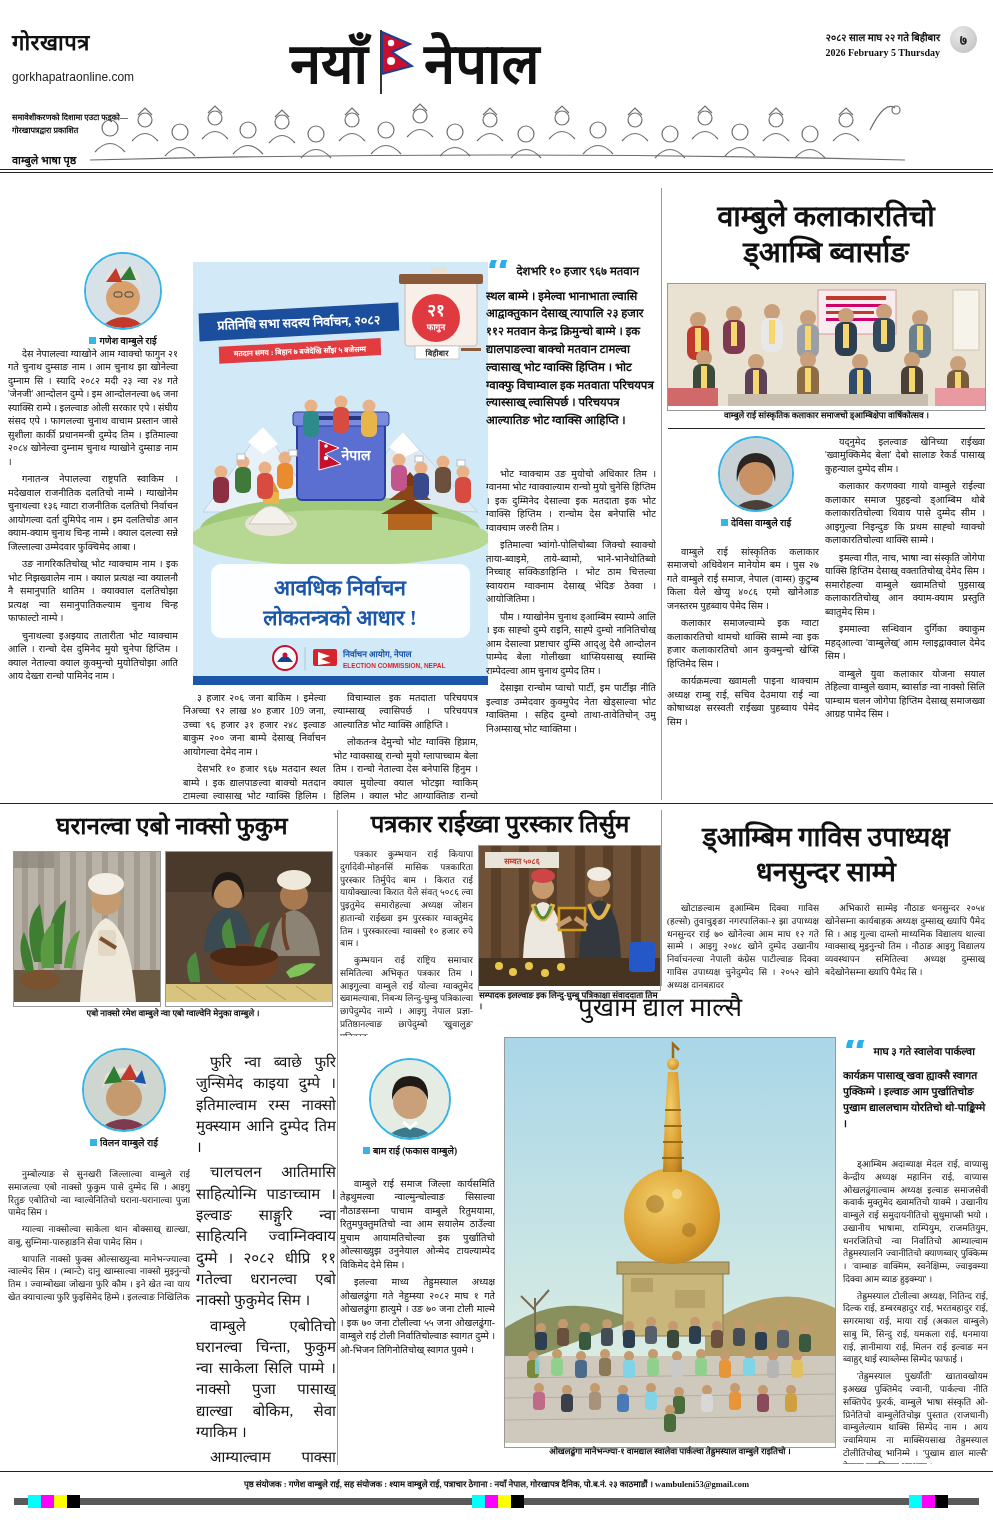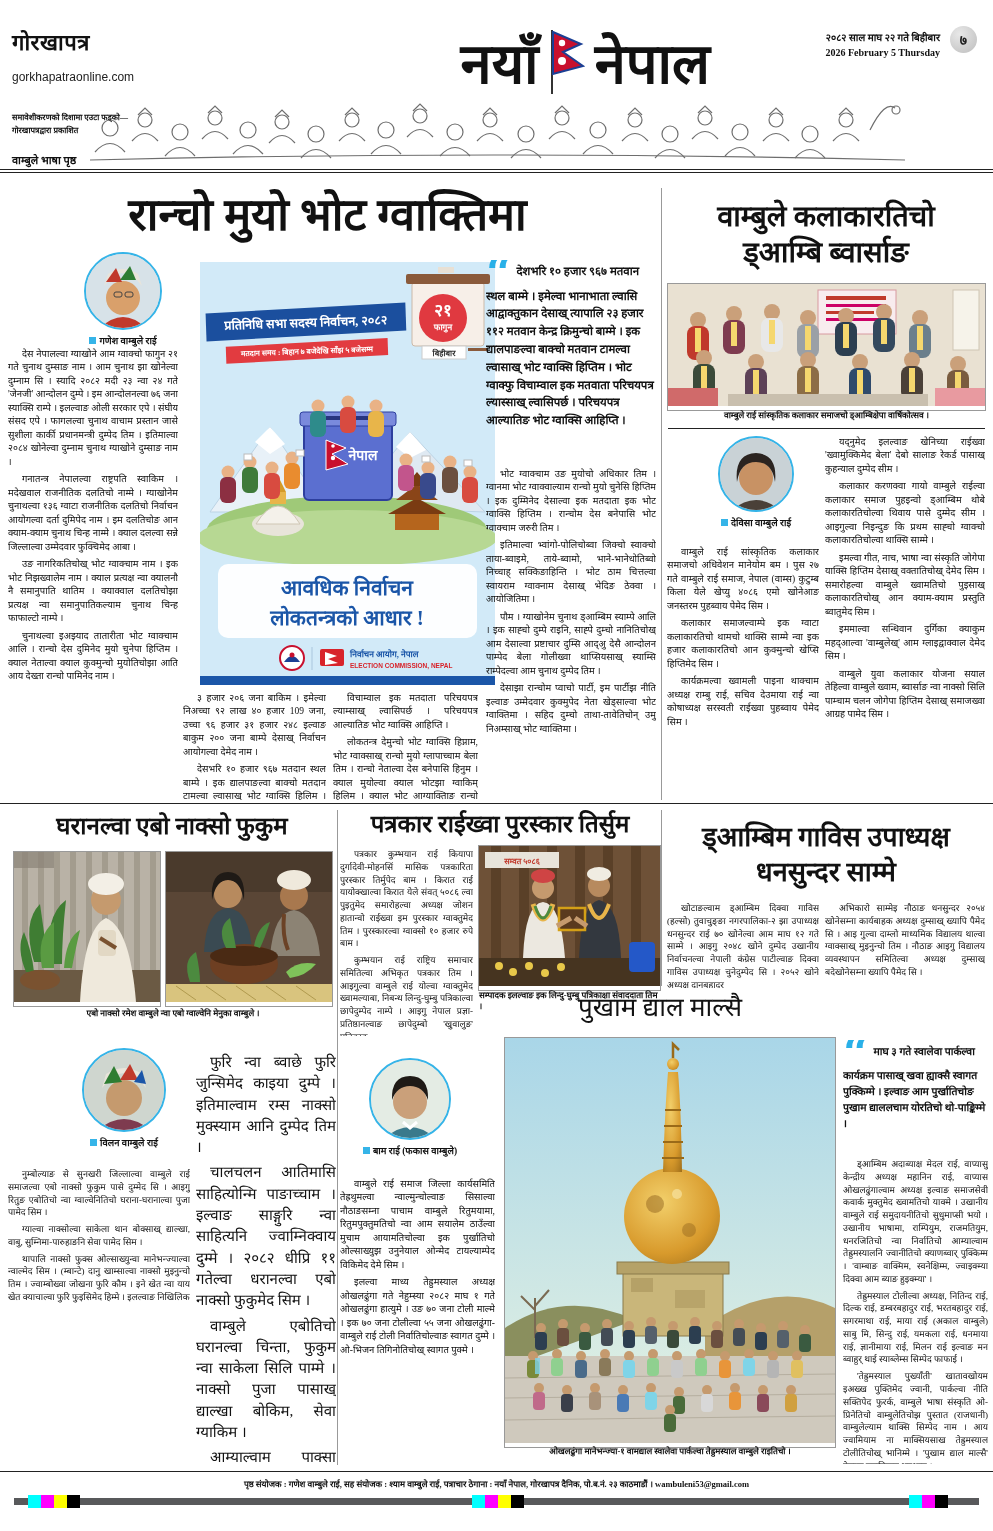--- a/index.html
+++ b/index.html
@@ -1,21 +1,21 @@
 <!DOCTYPE html>
 <html><head>
 <meta charset="utf-8">
 <style>
   html,body{margin:0;padding:0;background:#ffffff;}
   .page{position:relative;width:993px;height:1531px;background:#fff;overflow:hidden;
         font-family:"Liberation Serif","DejaVu Serif",serif;color:#111;}
   .abs{position:absolute;}
   .brand{font-size:22px;font-weight:bold;letter-spacing:.5px;}
   .brand-url{font-size:12px;font-family:"Liberation Sans",sans-serif;color:#222;margin-top:14px;}
-  .masthead{display:flex;align-items:center;gap:10px;justify-content:flex-end;}
+  .masthead{display:flex;align-items:center;gap:10px;justify-content:flex-start;}
   .masthead .word{font-size:56px;font-weight:bold;line-height:1;}
   .dateblk{font-size:10px;text-align:right;line-height:1.5;font-weight:bold;}
   .pagenum{width:27px;height:27px;border-radius:50%;background:radial-gradient(circle at 35% 30%,#e8e8e8,#bdbdbd);
            display:flex;align-items:center;justify-content:center;font-size:14px;font-weight:bold;color:#222;}
   .tagline{font-size:8px;font-weight:bold;line-height:1.6;}
   .pagelabel{font-size:11px;font-weight:bold;}
   .rule{background:#222;}
   .headline-xl{font-size:45px;font-weight:bold;text-align:center;line-height:1.05;}
   .headline-lg{font-size:29px;font-weight:bold;text-align:center;line-height:1.25;}
   .headline-md{font-size:24px;font-weight:bold;text-align:center;line-height:1.2;}
@@ -107,21 +107,20 @@
         <use href="#fig" x="720" y="44"></use>
       <use href="#fig2" x="756" y="30"></use>
       <path d="M780,40 Q795,10 805,18"></path>
         <circle cx="806" cy="20" r="4"></circle>
       <path d="M0,70 Q400,60 815,70"></path>
     </svg>
   </div>
   <div class="abs rule" style="left:0;top:169px;width:993px;height:1px;"></div>
   <div class="abs rule" style="left:0;top:172px;width:993px;height:1px;"></div>
 
-  <div class="abs headline-xl" style="left:55px;top:192px;width:545px;">रान्चो मुयो भोट ग्वाक्तिमा</div>
 
   <div class="abs author" style="left:58px;top:252px;width:130px;">
     <div class="avatar" style="width:74px;height:74px;">
       <svg width="74" height="74" viewBox="0 0 74 74">
         <rect width="74" height="74" fill="#d7e2e8"></rect>
         <circle cx="37" cy="44" r="17" fill="#d9a06b"></circle>
         <path d="M14,74 Q37,52 60,74 Z" fill="#c0392b"></path>
         <path d="M18,32 Q37,6 56,32 L52,20 Q37,10 22,20 Z" fill="#e8e4da"></path>
         <path d="M20,28 L30,14 L36,28 Z" fill="#c0392b"></path>
           <path d="M34,26 L44,12 L50,26 Z" fill="#2e7d32"></path>
@@ -135,21 +134,21 @@
       </div>
   </div>
 
   <div class="abs col" style="left:8px;top:348px;width:170px;height:452px;">
     <p>देस नेपालल्वा ग्याखोने आम ग्वाक्चो फागुन २१ गते चुनाथ दुम्साङ नाम । आम चुनाथ झा खोनेल्वा दुम्नाम सि । स्यादि २०८२ मदी २३ न्वा २४ गते 'जेनजी' आन्दोलन दुम्पे । इम आन्दोलनल्वा ७६ जना स्याक्सि राम्पे । इलल्वाङ ओली सरकार एपे । संघीय संसद एपे । फागलल्वा चुनाथ वाचाम प्रस्तान जासे सुशीला कार्की प्रधानमन्त्री दुम्पेद तिम । इतिमाल्वा २०८४ खोनेल्वा दुम्नाम चुनाथ ग्याखोने दुम्साङ नाम ।</p>
     <p>गनातन्त्र नेपालल्वा राष्ट्रपति स्वाकिम । मदेखवाल राजनीतिक दलतिचो नाम्मे । ग्याखोनेम चुनाथल्वा १३६ ग्वाटा राजनीतिक दलतिचो निर्वाचन आयोगल्वा दर्ता दुमिपेद नाम । इम दलतिचोङ आन क्याम-क्याम चुनाथ चिन्ह नाम्मे । क्याल दलल्वा सन्ने जिल्लाल्वा उम्मेदवार फुक्चिमेद आबा ।</p>
     <p>उङ नागरिकतिचोख् भोट ग्वाक्चाम नाम । इक भोट निझख्वालेम नाम । क्याल प्रत्यक्ष न्वा क्यालनौ नै समानुपाति थातिम । क्याक्वाल दलतिचोझा प्रत्यक्ष न्वा समानुपातिकल्याम चुनाथ चिन्ह फाफाल्टो नाम्पे ।</p>
     <p>चुनाथल्वा इअझ्याद तातारीता भोट ग्वाक्चाम आलि । रान्चो देस दुमिनेद मुयो चुनेपा हिप्तिम । क्याल नेताल्वा क्याल कुक्मुन्चो मुयोतिचोझा आति आय देख्ता रान्चो पामिनेद नाम ।</p>
   </div>
 
-  <div class="abs" style="left:200px;top:262px;">
+  <div class="abs" style="left:193px;top:262px;">
     <svg width="295" height="423" viewBox="0 0 295 423">
       <rect width="295" height="423" fill="#d2eaf8"></rect>
 
       <g>
         <rect x="212" y="20" width="72" height="64" rx="3" fill="#f7efe8" stroke="#cbb9a8"></rect>
         <rect x="206" y="12" width="84" height="10" rx="2" fill="#8a5a3b"></rect>
         <rect x="238" y="5" width="16" height="6" fill="#e8e0d4"></rect>
         <rect x="268" y="86" width="20" height="3" fill="#8a5a3b"></rect>
       </g>
       <circle cx="243" cy="56" r="24" fill="#e03940"></circle>

